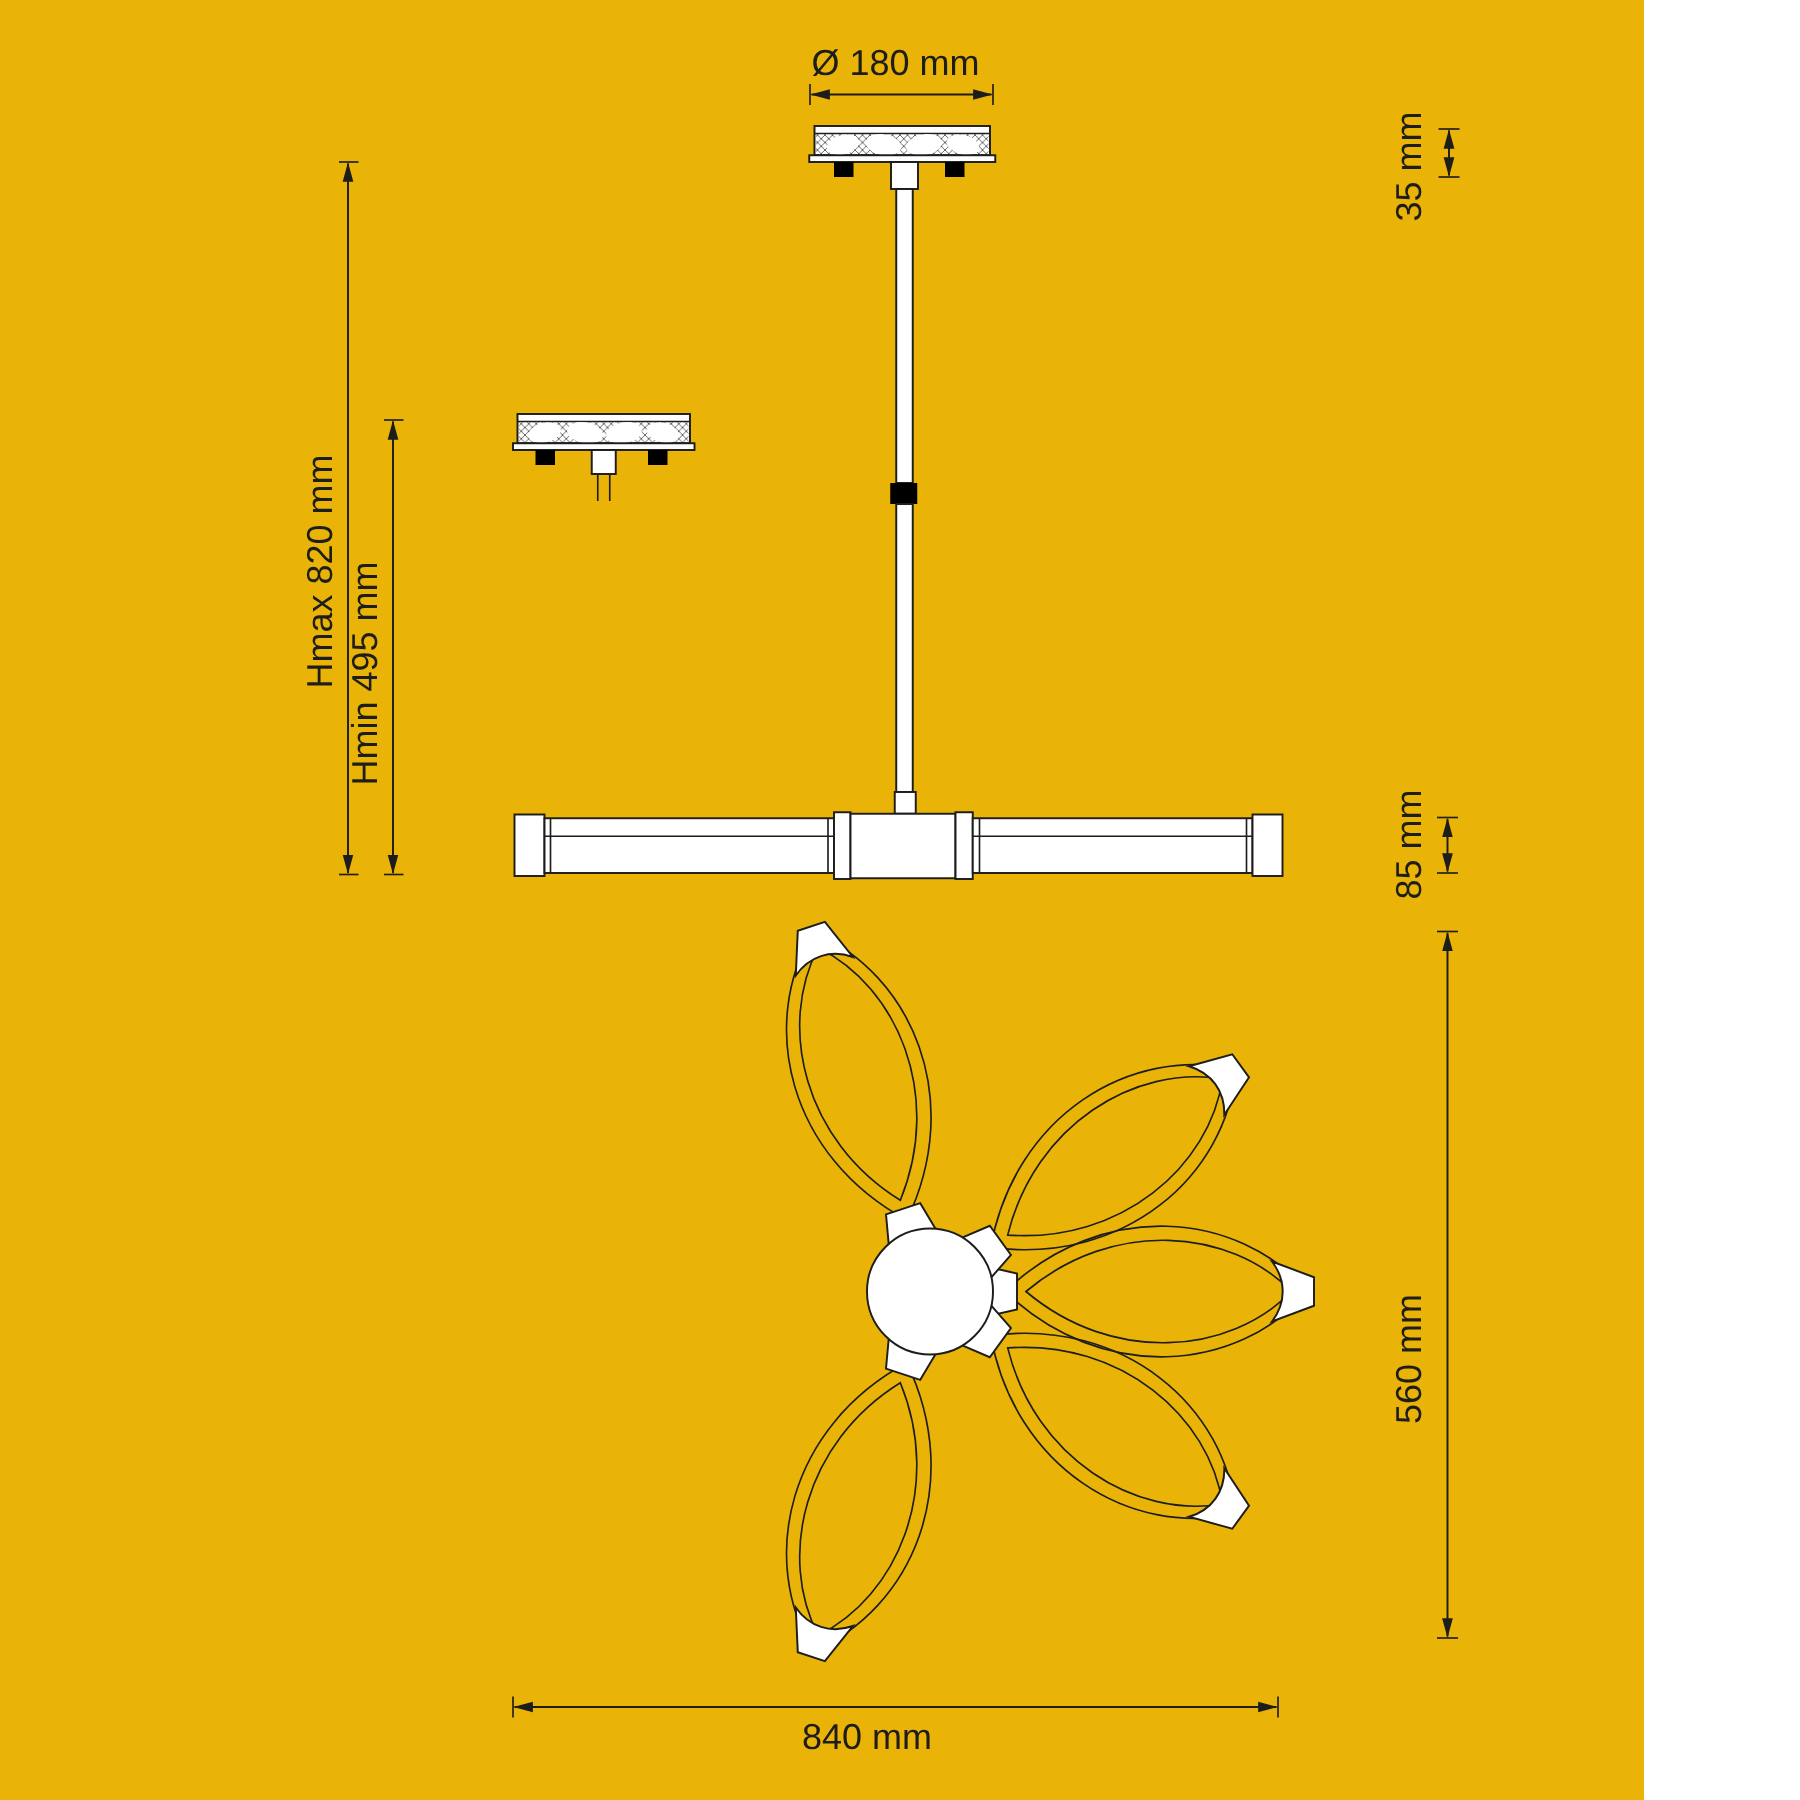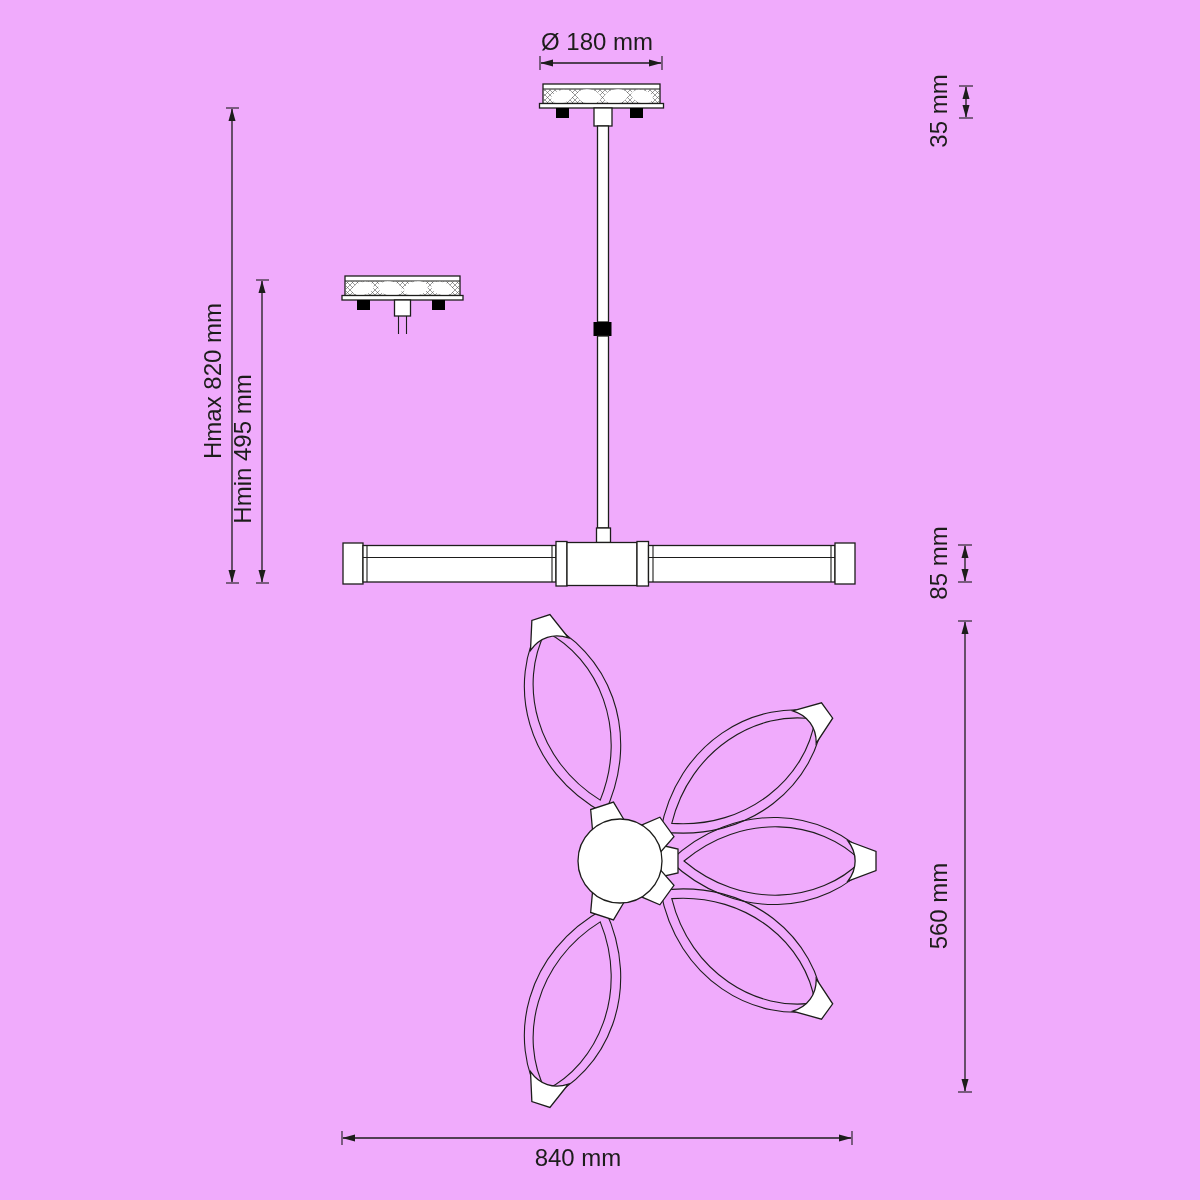--- a/index.html
+++ b/index.html
@@ -1,17 +1,17 @@
 <!DOCTYPE html>
 <html><head>
 <meta charset="utf-8">
 <style>
   html,body{margin:0;padding:0;background:#ffffff;}
   .canvas{
-    width:1200px;height:1200px;position:relative;background:#f0abfc;
+    width:1096px;height:1200px;position:relative;background:#eab308;
     font-family:"Liberation Sans", sans-serif;
   }
   svg{display:block;}
   text{
     font-family:"Liberation Sans", sans-serif;
     font-size:24px;
     fill:#1d1d1b;
   }
   .thin{stroke:#1d1d1b;stroke-width:1.1;fill:none;}
   .wfill{fill:#ffffff;stroke:#1d1d1b;stroke-width:1.3;}

